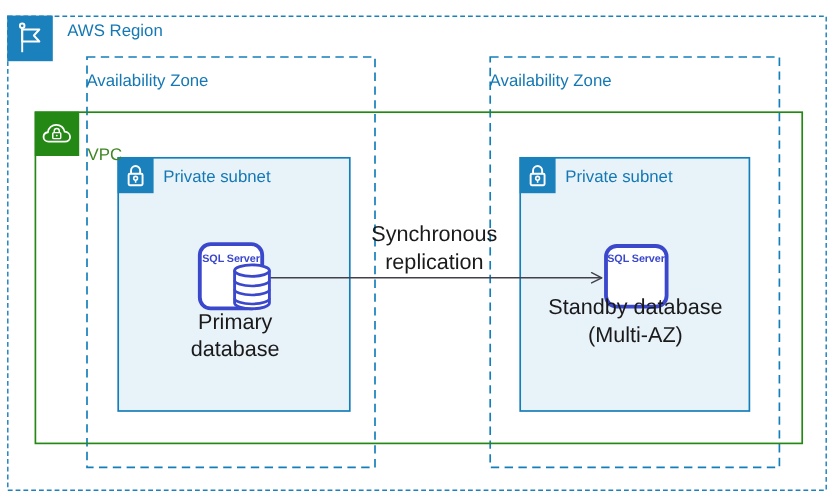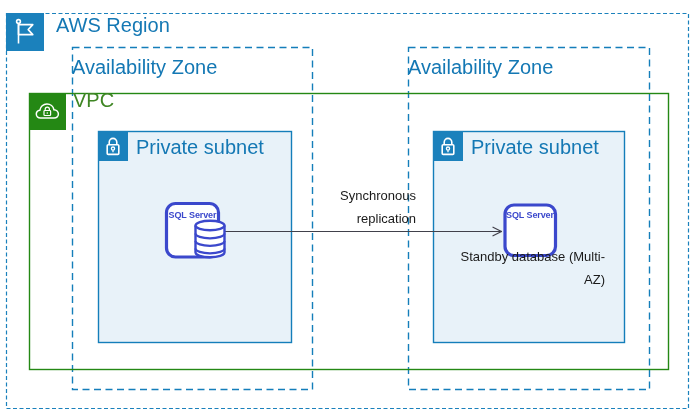--- a/index.html
+++ b/index.html
@@ -1,27 +1,27 @@
 <!DOCTYPE html>
 <html><head>
 <meta charset="utf-8">
 <style>
   html,body{margin:0;padding:0;background:#fff;}
   .canvas{
     position:relative;width:696px;height:419px;background:#ffffff;
     font-family:"Liberation Sans",sans-serif;overflow:hidden;
   }
   .canvas svg{position:absolute;left:0;top:0;}
-  .lbl{position:absolute;font-size:20px;line-height:17px;white-space:nowrap;}
+  .lbl{position:absolute;font-size:14px;line-height:17px;white-space:nowrap;}
   .lbl.blue{color:#1478B4;}
   .lbl.green{color:#3F8624;}
   .lbl.center{white-space:normal;}
   .caption{
-    position:absolute;font-size:13px;line-height:23px;color:#1A1A1A;
-    text-align:right;
+    position:absolute;font-size:18px;line-height:23px;color:#1A1A1A;
+    text-align:center;
   }
   .sqllbl{
     position:absolute;font-size:9px;font-weight:bold;color:#3B48CC;
     text-align:center;letter-spacing:-0.1px;line-height:11px;
   }
 </style>
 </head>
 <body>
 
 <div class="canvas">
@@ -95,25 +95,26 @@
     <g transform="translate(502,202)">
       <rect x="3" y="3" width="50.5" height="50.5" rx="9" fill="#ffffff" stroke="#3B48CC" stroke-width="3.2"></rect>
     </g>
   </svg>
 
   <div class="lbl blue" style="left:56px;top:17px;">AWS Region</div>
 
   <div class="lbl blue center" style="left:72px;top:59px;width:241px;">Availability Zone</div>
   <div class="lbl blue center" style="left:408px;top:59px;width:242px;">Availability Zone</div>
 
-  <div class="lbl green" style="left:73px;top:92px;">VPC</div>
+  <div class="lbl green" style="left:73px;top:120px;">VPC</div>
 
   <div class="lbl blue" style="left:136px;top:139px;">Private subnet</div>
   <div class="lbl blue" style="left:471px;top:139px;">Private subnet</div>
 
   <div class="sqllbl" style="left:167px;top:210px;width:51px;">SQL Server</div>
   <div class="sqllbl" style="left:506px;top:210px;width:48px;">SQL Server</div>
 
+  <div class="caption" style="left:146px;top:257px;width:100px;">Primary database</div>
   <div class="caption" style="left:454px;top:245px;width:151px;">Standby database (Multi-AZ)</div>
 
   <div class="caption" style="left:308px;top:184px;width:108px;">Synchronous replication</div>
 
 </div>
 
 </body></html>

